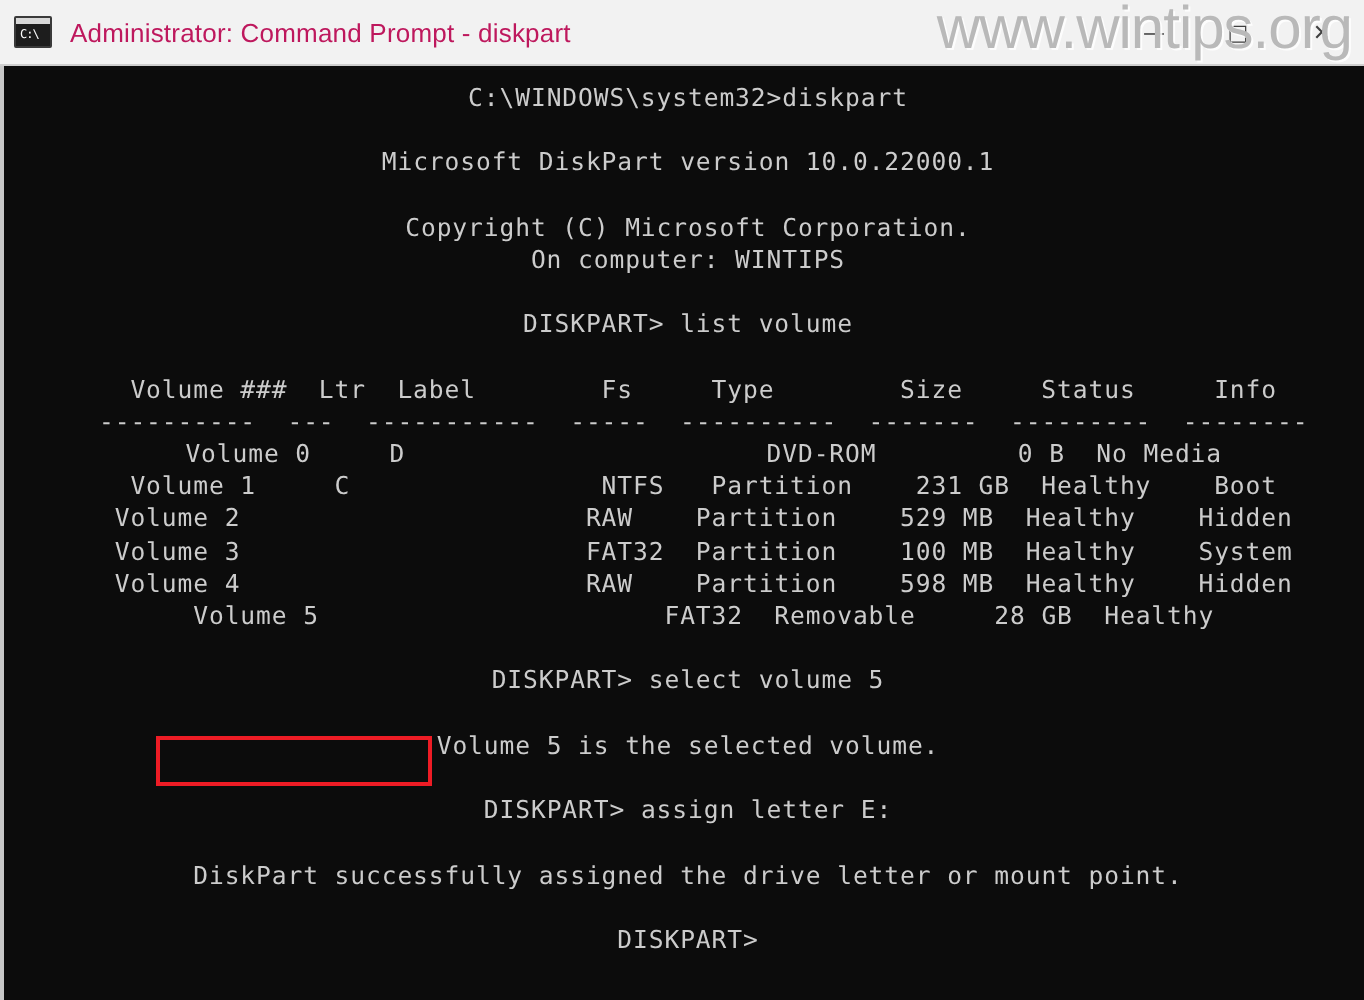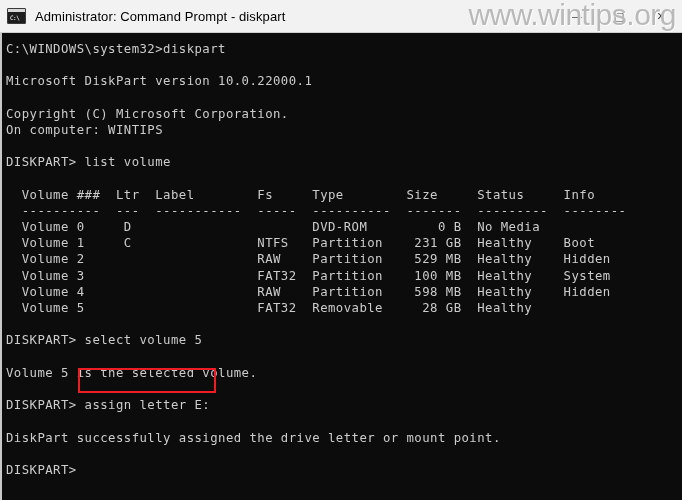--- a/index.html
+++ b/index.html
@@ -64,21 +64,21 @@
     top: 7px;
     color: #ffffff;
     font-family: "DejaVu Sans Mono", monospace;
     font-size: 6px;
     line-height: 6px;
     letter-spacing: -0.5px;
   }
   #titlebar-title {
     font-family: "Liberation Sans", sans-serif;
     font-size: 13px;
-    color: #000000;
+    color: #be185d;
     white-space: nowrap;
     letter-spacing: 0.1px;
   }
 
   
   #window-controls {
     position: absolute;
     right: 0;
     top: 0;
     height: 33px;
@@ -128,21 +128,21 @@
     left: 4px;
     top: 8px;
     right: 0;
     color: #cccccc;
     font-family: "DejaVu Sans Mono", monospace;
     font-size: 12.3px;
     line-height: 16.2px;
     white-space: pre;
     letter-spacing: 0.45px;
   }
-  .line { display: block; height: 16.2px; }
+  .line { display: block; height: 16.2px; text-align: center; }
   .blank { display: block; height: 16.2px; }
 
   
   #highlight-box {
     position: absolute;
     left: 78px;
     top: 368px;
     width: 138px;
     height: 25px;
     border: 2px solid #ee1c25;

